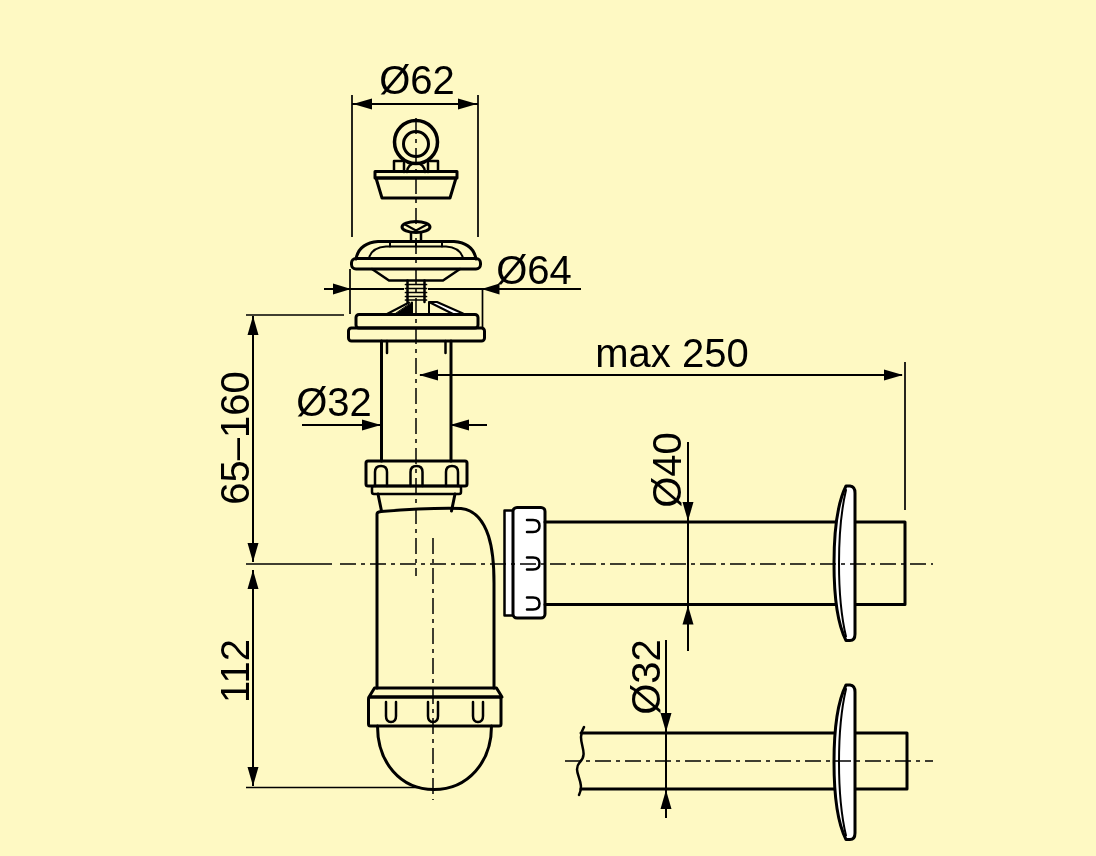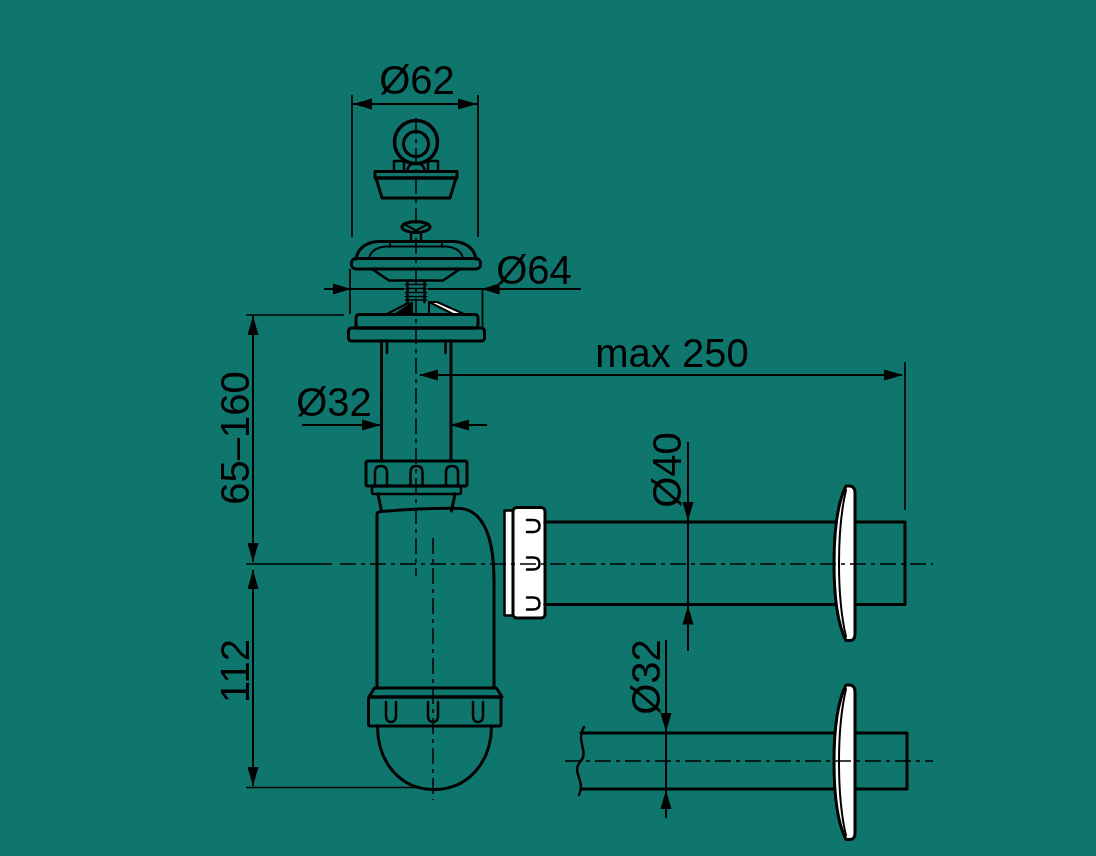--- a/index.html
+++ b/index.html
@@ -4,21 +4,21 @@
 <style>
   html, body {
     margin: 0;
     padding: 0;
     background: #ffffff;
     font-family: "Liberation Sans", sans-serif;
   }
   .canvas {
     width: 1096px;
     height: 856px;
-    background: #0f766e;
+    background: #fef9c3;
     position: relative;
     overflow: hidden;
   }
   svg { display: block; }
 
   
   .part {
     stroke: #000000;
     stroke-width: 3;
     fill: none;

